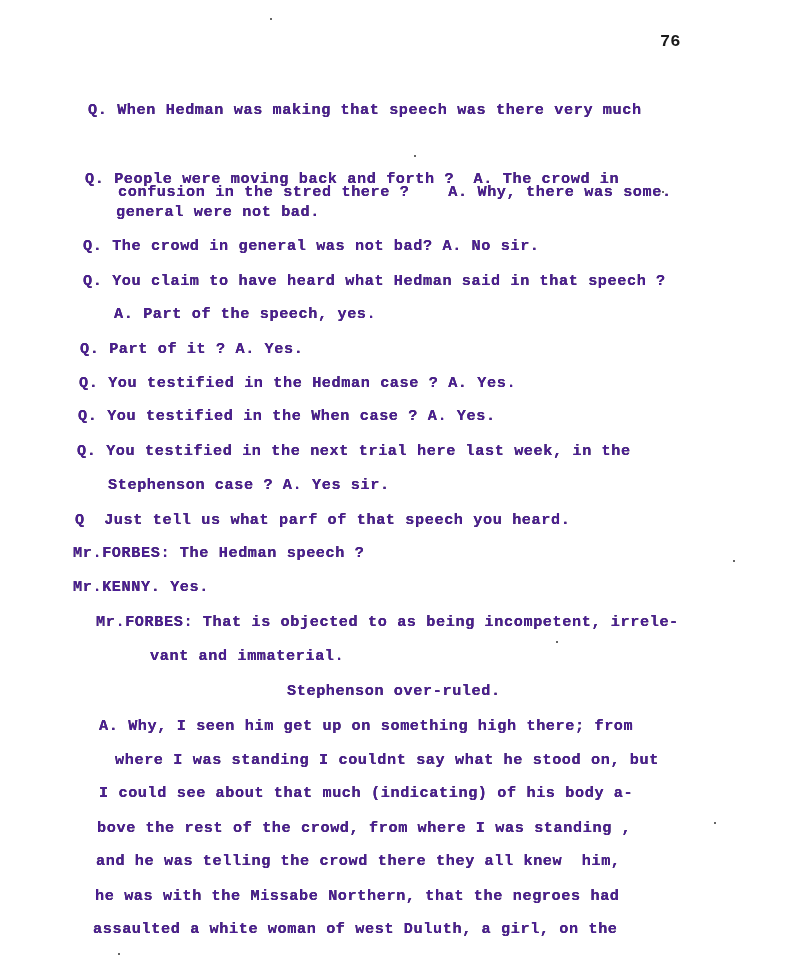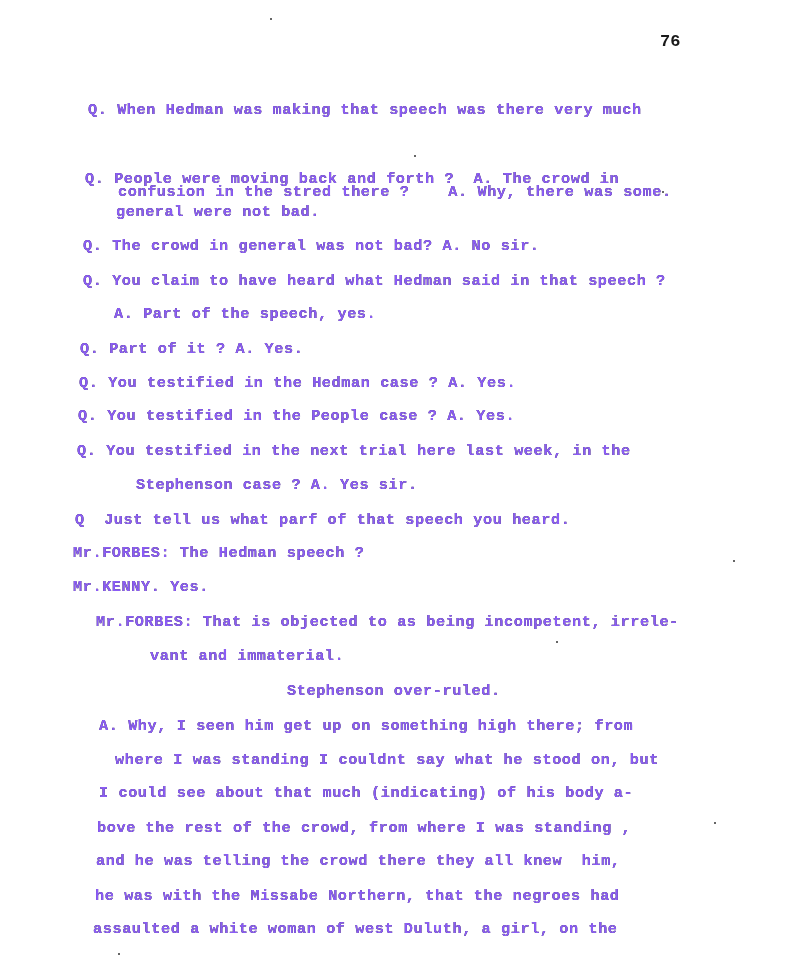--- a/index.html
+++ b/index.html
@@ -5,44 +5,44 @@
   html, body { margin: 0; padding: 0; background: #ffffff; }
   body {
     width: 800px; height: 967px; position: relative; overflow: hidden;
     font-family: "Liberation Mono", "DejaVu Sans Mono", monospace;
     color: #1a1a1a;
   }
   .page { position: absolute; left: 0; top: 0; width: 800px; height: 776px; background: #fff; }
   .line {
     position: absolute; white-space: pre;
     font-size: 15.2px; font-weight: bold; letter-spacing: 0.6px;
-    color: #8b5cf6;
+    color: #4c1d95;
     text-shadow: 0 0 0.4px #222;
   }
   .pagenum { position: absolute; left: 660px; top: 32px; font-size: 17px; font-weight: bold; white-space: pre; }
   .speck { position: absolute; width: 2px; height: 2px; background: #333; border-radius: 1px; }
 </style>
 </head>
 <body>
 
 <div class="page">
   <div class="pagenum">76</div>
   <div id="lines">
       <div class="line" style="left: 88px; top: 101px;">Q. When Hedman was making that speech was there very much</div>
       <div class="line" style="left: 118px; top: 135px; margin-top: 48px;">confusion in the stred there ?    A. Why, there was some.</div>
       <div class="line" style="left: 85px; top: 170px;">Q. People were moving back and forth ?  A. The crowd in</div>
       <div class="line" style="left: 116px; top: 203px;">general were not bad.</div>
       <div class="line" style="left: 83px; top: 237px;">Q. The crowd in general was not bad? A. No sir.</div>
       <div class="line" style="left: 83px; top: 272px;">Q. You claim to have heard what Hedman said in that speech ?</div>
       <div class="line" style="left: 114px; top: 305px;">A. Part of the speech, yes.</div>
       <div class="line" style="left: 80px; top: 340px;">Q. Part of it ? A. Yes.</div>
       <div class="line" style="left: 79px; top: 374px;">Q. You testified in the Hedman case ? A. Yes.</div>
-      <div class="line" style="left: 78px; top: 407px;">Q. You testified in the People case ? A. Yes.</div>
+      <div class="line" style="left: 78px; top: 407px;">Q. You testified in the When case ? A. Yes.</div>
       <div class="line" style="left: 77px; top: 442px;">Q. You testified in the next trial here last week, in the</div>
-      <div class="line" style="left: 108px; top: 476px; margin-left: 28px;">Stephenson case ? A. Yes sir.</div>
+      <div class="line" style="left: 108px; top: 476px;">Stephenson case ? A. Yes sir.</div>
       <div class="line" style="left: 75px; top: 511px;">Q  Just tell us what parf of that speech you heard.</div>
       <div class="line" style="left: 73px; top: 544px;">Mr.FORBES: The Hedman speech ?</div>
       <div class="line" style="left: 73px; top: 578px;">Mr.KENNY. Yes.</div>
       <div class="line" style="left: 72px; top: 613px; padding-left: 24px;">Mr.FORBES: That is objected to as being incompetent, irrele-</div>
       <div class="line" style="left: 150px; top: 647px;">vant and immaterial.</div>
       <div class="line" style="left: 287px; top: 682px;">Stephenson over-ruled.</div>
       <div class="line" style="left: 99px; top: 717px;">A. Why, I seen him get up on something high there; from</div>
       <div class="line" style="left: 99px; top: 751px; margin-left: 16px;">where I was standing I couldnt say what he stood on, but</div>
       <div class="line" style="left: 99px; top: 784px;">I could see about that much (indicating) of his body a-</div>
       <div class="line" style="left: 97px; top: 819px;">bove the rest of the crowd, from where I was standing ,</div>

